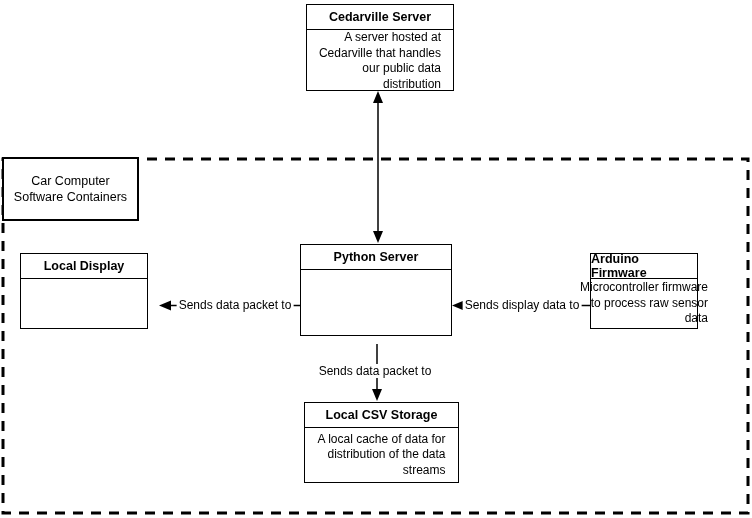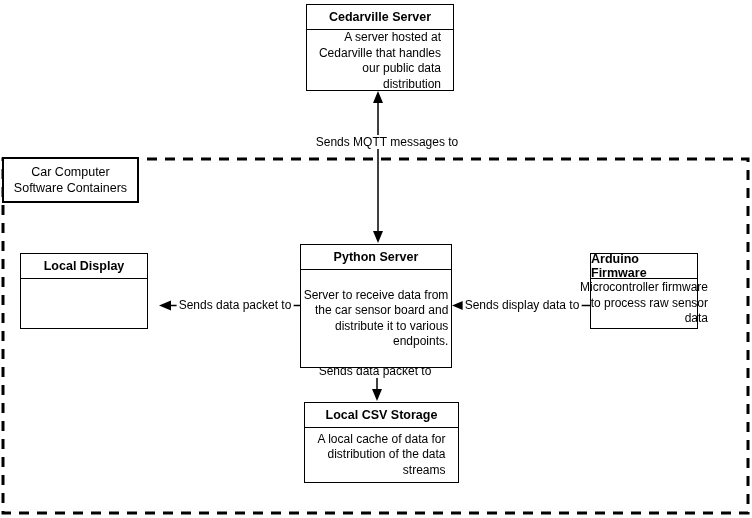--- a/index.html
+++ b/index.html
@@ -43,21 +43,21 @@
     align-items: center;
     justify-content: center;
     text-align: right;
     font-size: 12px;
     line-height: 15.5px;
     white-space: pre;
   }
   .container-label {
     position: absolute;
     left: 2px; top: 157px;
-    width: 137px; height: 46px;
+    width: 137px; height: 64px;
     background: #ffffff;
     border: 2px solid #000000;
     box-sizing: border-box;
     display: flex;
     align-items: center;
     justify-content: center;
     text-align: center;
     font-size: 12.5px;
     line-height: 16px;
     white-space: pre;
@@ -110,44 +110,39 @@
   </div>
 
   <div class="node" style="left:306px; top:4px; width:148px; height:87px;">
     <div class="node-title">Cedarville Server</div>
     <div class="node-body">A server hosted at
 Cedarville that handles
 our public data
 distribution</div>
   </div>
 
-  <div class="node" style="left:300px; top:244px; width:152px; height:124px;">
+  <div class="node" style="left:300px; top:244px; width:152px; height:92px;">
     <div class="node-title">Python Server</div>
-    <div class="node-body">Server to receive data from
-the car sensor board and
-distribute it to various
-endpoints.</div>
   </div>
 
   <div class="node" style="left:20px; top:253px; width:128px; height:76px;">
     <div class="node-title">Local Display</div>
   </div>
 
   <div class="node" style="left:590px; top:253px; width:108px; height:76px;">
     <div class="node-title">Arduino Firmware</div>
     <div class="node-body">Microcontroller firmware
 to process raw sensor
 data</div>
   </div>
 
   <div class="node" style="left:304px; top:402px; width:155px; height:81px;">
     <div class="node-title">Local CSV Storage</div>
     <div class="node-body">A local cache of data for
 distribution of the data
 streams</div>
   </div>
 
-  <div class="edge-label" style="left:387px; top:142px;">Sends MQTT messages to</div>
   <div class="edge-label" style="left:235px; top:305px;">Sends data packet to</div>
   <div class="edge-label" style="left:522px; top:305px;">Sends display data to</div>
   <div class="edge-label" style="left:375px; top:371px;">Sends data packet to</div>
 
 </div>
 
 </body></html>

